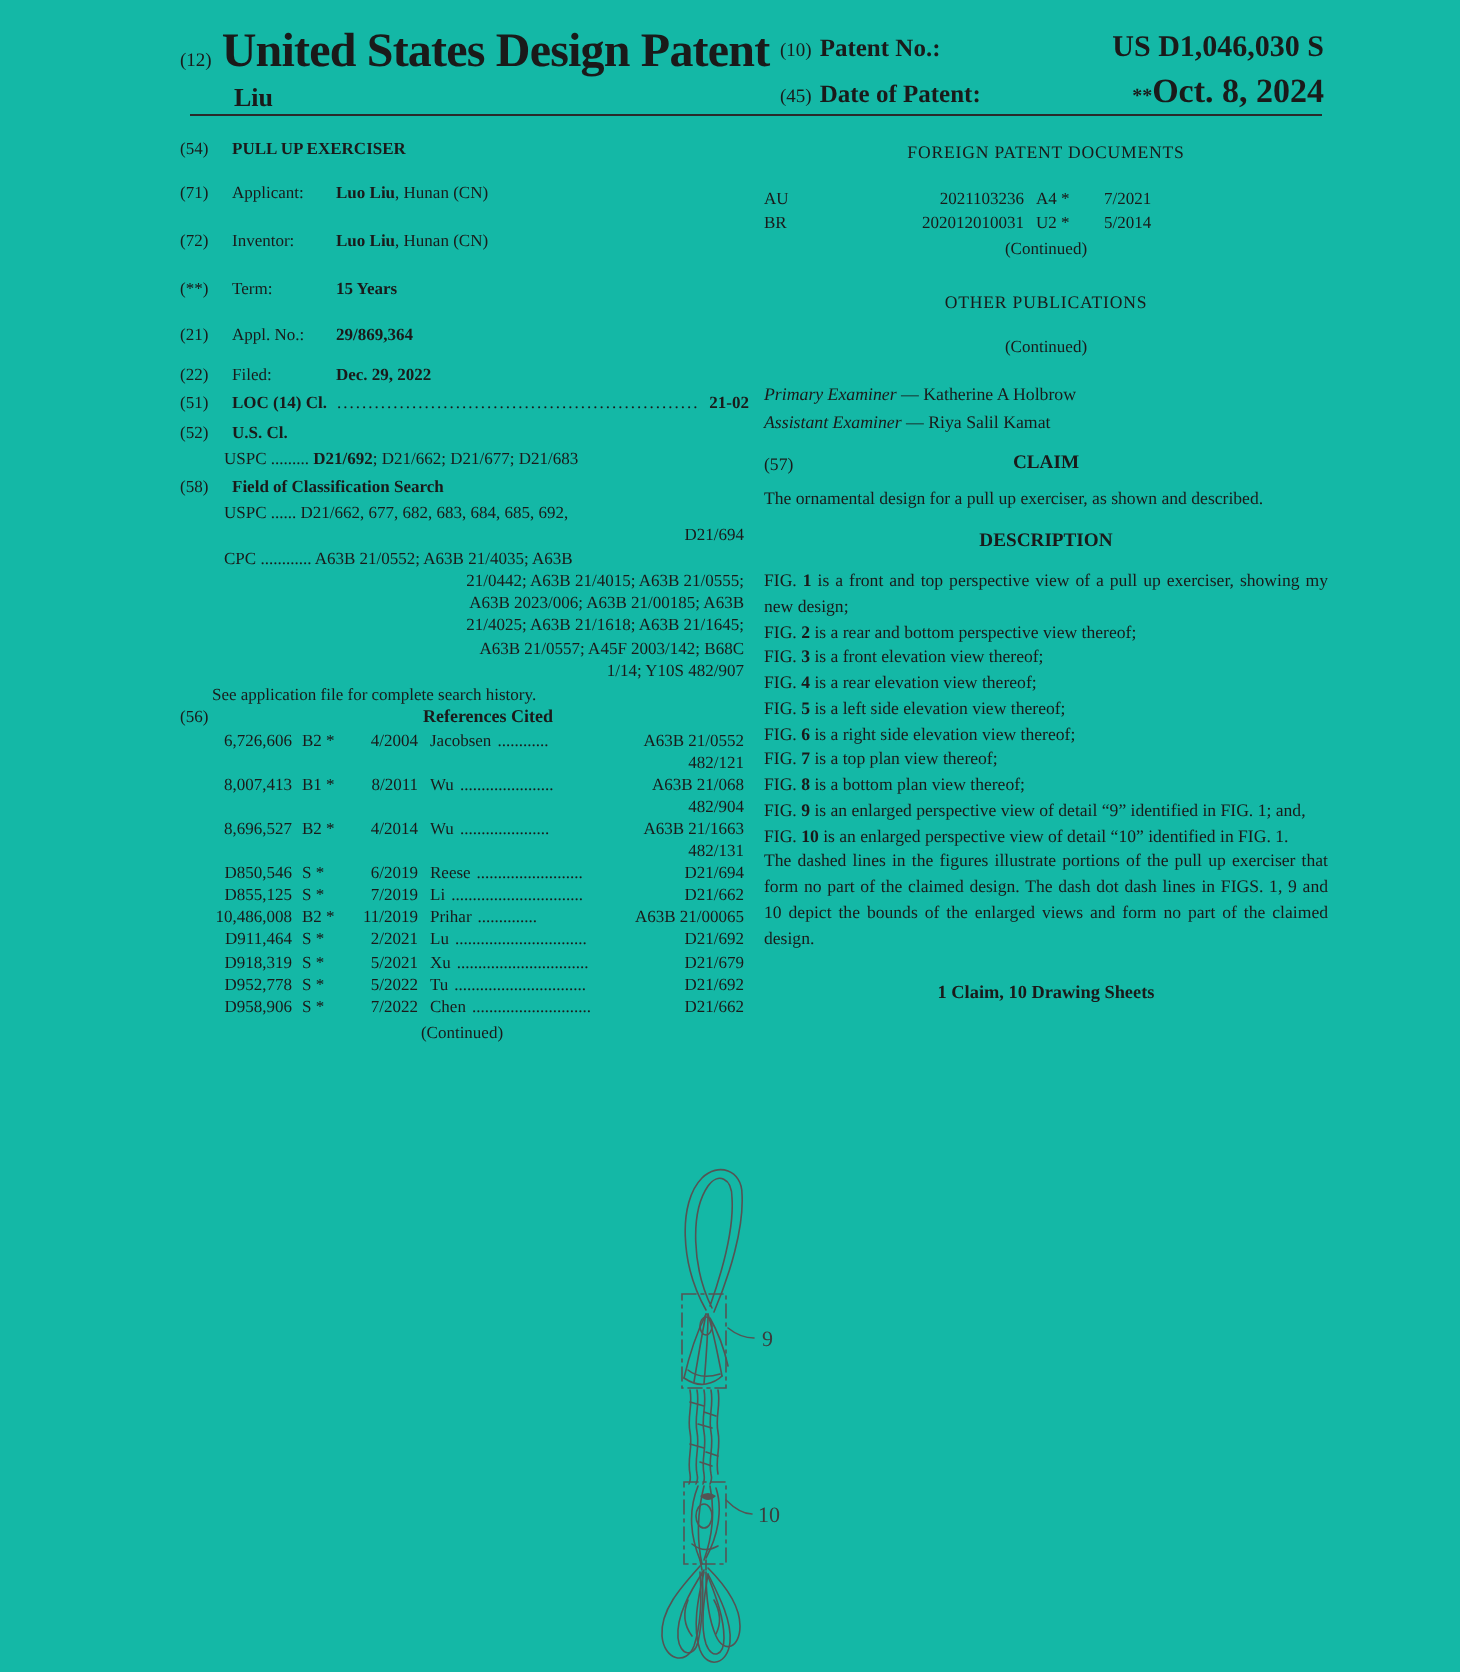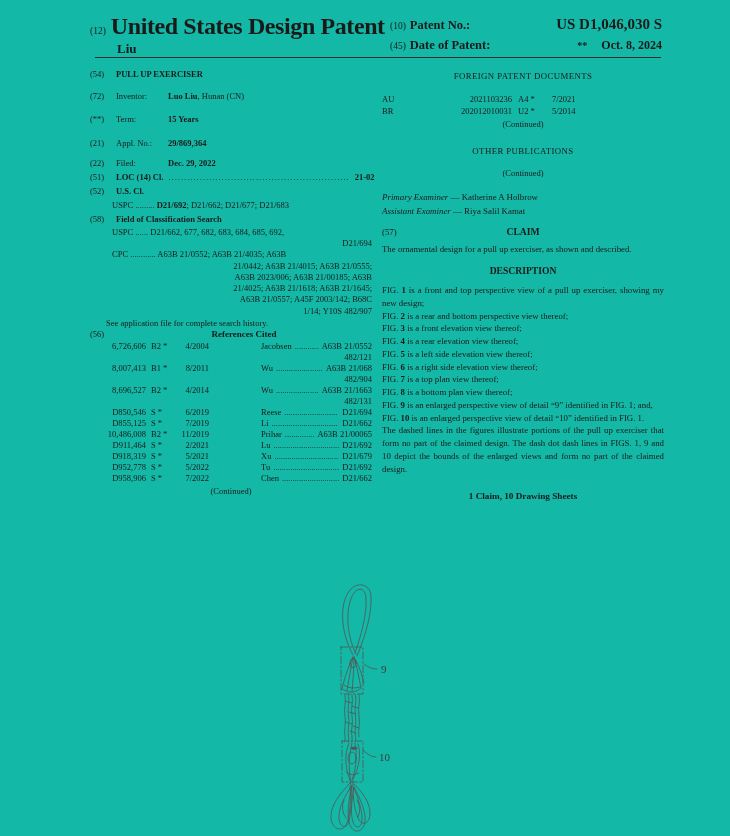--- a/index.html
+++ b/index.html
@@ -15,21 +15,21 @@
   .head-title-row { display:flex; align-items:baseline; }
   .paren-num { font-size:9.5px; white-space:nowrap; }
   .doc-title { font-size:24px; font-weight:bold; letter-spacing:-0.4px; margin-left:5px; white-space:nowrap; }
   .head-inventor { font-size:13px; font-weight:bold; margin:1px 0 0 27px; }
   .head-right { flex:1; padding-top:3px; }
   .head-kv { display:flex; align-items:baseline; margin-bottom:3px; }
   .head-kv .paren-num { margin-right:4px; }
   .head-label { font-size:12.5px; font-weight:bold; white-space:nowrap; }
   .head-value { font-size:15px; font-weight:bold; margin-left:auto; white-space:nowrap; }
   .date-stars { font-size:10px; font-weight:bold; margin-left:auto; padding-top:4px; }
-  .date-value { font-size:12px; font-weight:bold; margin-left:14px; white-space:nowrap;font-family:Liberation Serif, serif; }
+  .date-value { font-size:17px; font-weight:bold; white-space:nowrap;font-family:Liberation Serif, serif; }
   .head-rule { position:absolute; left:95px; right:69px; top:57px; border-top:1.6px solid #2a2a2a; }
 
   
   .columns { position:absolute; left:90px; top:69px; width:574px; display:flex; gap:10px; }
   .col { width:282px; font-size:8.5px; line-height:1.32; }
 
   
   .field { display:flex; margin-bottom:11px; }
   .field .fnum { width:26px; flex:none; }
   .field .fbody { flex:1; }
@@ -45,21 +45,21 @@
   .cpc-first { margin-left:22px; }
   .cpc-cont { text-align:right; }
 
   .center-head { text-align:center; }
   .refs-title { font-weight:bold; font-size:9px; }
   .refs-sub { font-size:8.8px; letter-spacing:0.4px; margin:10px 0 9px 0; }
   .ref-row { display:flex; align-items:flex-start; padding-left:6px; line-height:1.3; }
   .ref-no { width:50px; flex:none; text-align:right; }
   .ref-kind { width:24px; flex:none; margin-left:5px; }
   .ref-date { width:34px; flex:none; text-align:right; margin-right:6px; }
-  .ref-name { flex:none;margin-left:46px; }
+  .ref-name { flex:none; }
   .ref-dots { flex:1; overflow:hidden; white-space:nowrap; margin:0 3px; }
   .ref-cls { flex:none; text-align:right; }
   .ref-row2 { text-align:right; line-height:1.3; }
   .continued { text-align:center; margin-top:2px; }
 
   
   .rcol-head { text-align:center; font-size:8.8px; letter-spacing:0.4px; margin-bottom:10px; }
   .foreign-row { display:flex; align-items:baseline; line-height:1.45; }
   .fp-cc { width:34px; flex:none; }
   .fp-no { width:96px; flex:none; text-align:right; }
@@ -112,20 +112,24 @@
 
   <div class="columns">
 
     <div class="col">
 
       <div class="field">
         <span class="fnum">(54)</span>
         <span class="fbody bold">PULL UP EXERCISER</span>
       </div>
 
+      <div class="field" style="margin-bottom:13px">
+        <span class="fnum">(71)</span>
+        <span class="fbody"><span class="flabel">Applicant:</span><span class="bold">Luo Liu</span><span>, Hunan (CN)</span></span>
+      </div>
 
       <div class="field" style="margin-bottom:12px">
         <span class="fnum">(72)</span>
         <span class="fbody"><span class="flabel">Inventor:</span><span class="bold">Luo Liu</span><span>, Hunan (CN)</span></span>
       </div>
 
       <div class="field" style="margin-bottom:12px">
         <span class="fnum">(**)</span>
         <span class="fbody"><span class="flabel">Term:</span><span class="bold">15 Years</span></span>
       </div>

